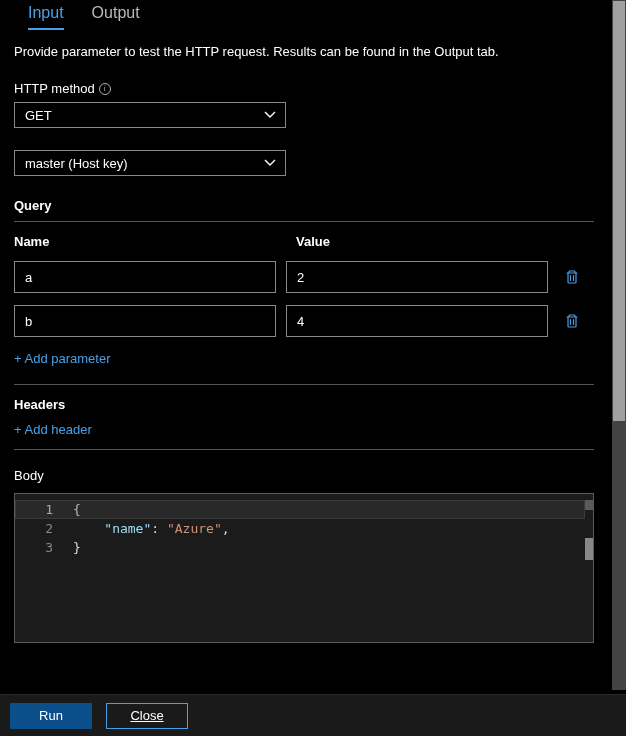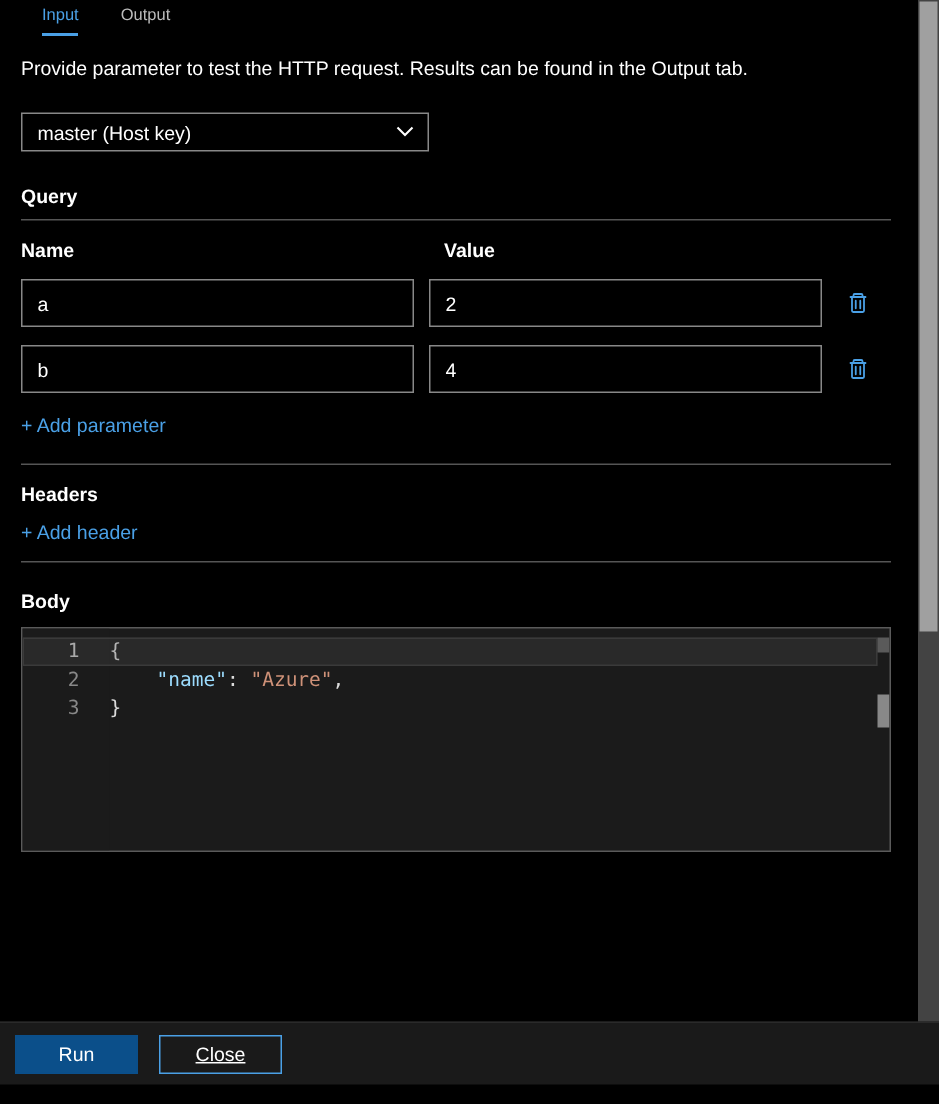--- a/index.html
+++ b/index.html
@@ -35,21 +35,21 @@
     }
     .tabs {
       display: flex;
       gap: 0;
       padding-top: 0;
     }
     .tab {
       padding: 4px 14px 8px 14px;
       color: #bbbbbb;
       cursor: pointer;
-      font-size: 11px;
+      font-size: 16px;
     }
     .tab.active {
       color: #4aa0e6;
       position: relative;
     }
     .tab.active::after {
       content: "";
       position: absolute;
       bottom: 0;
       left: 14px;
@@ -153,21 +153,21 @@
     }
     .query-section .section-label {
       font-weight: 600;
     }
     .headers-section .section-label {
       font-weight: 600;
     }
     .body-section {
       margin-top: 18px;
     }
-    .body-label { font-weight: 700; }
+    .body-label { font-weight: 400; }
     .editor {
       margin-top: 10px;
       height: 150px;
       border: 1px solid #5a5a5a;
       background: #1b1b1b;
       display: flex;
       font-family: "Consolas", "Menlo", monospace;
       font-size: 13px;
       position: relative;
       overflow: hidden;
@@ -222,21 +222,21 @@
       position: absolute;
       right: 0;
       top: 44px;
       width: 8px;
       height: 22px;
       background: #888888;
     }
     .footer {
       position: absolute;
       left: 0;
-      bottom: 13px;
+      bottom: 0;
       width: 626px;
       height: 42px;
       background: #1a1a1a;
       border-top: 1px solid #2a2a2a;
       display: flex;
       align-items: center;
       padding-left: 10px;
       gap: 14px;
     }
     .btn {
@@ -271,20 +271,34 @@
 
 <div class="content">
 
   <div class="tabs">
     <div class="tab active">Input</div>
     <div class="tab">Output</div>
   </div>
 
   <div class="desc">Provide parameter to test the HTTP request. Results can be found in the Output tab.</div>
 
+  <div class="section">
+    <div class="section-label">
+      <span>HTTP method</span>
+      <span class="info-icon">i</span>
+    </div>
+    <div class="select-box">
+      <span>GET</span>
+      <span class="chev">
+        <svg width="12" height="8" viewBox="0 0 12 8">
+            <path d="M1 1 L6 6 L11 1" stroke="#ffffff" stroke-width="1.4" fill="none"></path>
+          </svg>
+      </span>
+    </div>
+  </div>
 
   <div class="section">
     <div class="select-box">
       <span>master (Host key)</span>
       <span class="chev">
         <svg width="12" height="8" viewBox="0 0 12 8">
             <path d="M1 1 L6 6 L11 1" stroke="#ffffff" stroke-width="1.4" fill="none"></path>
           </svg>
       </span>
     </div>

